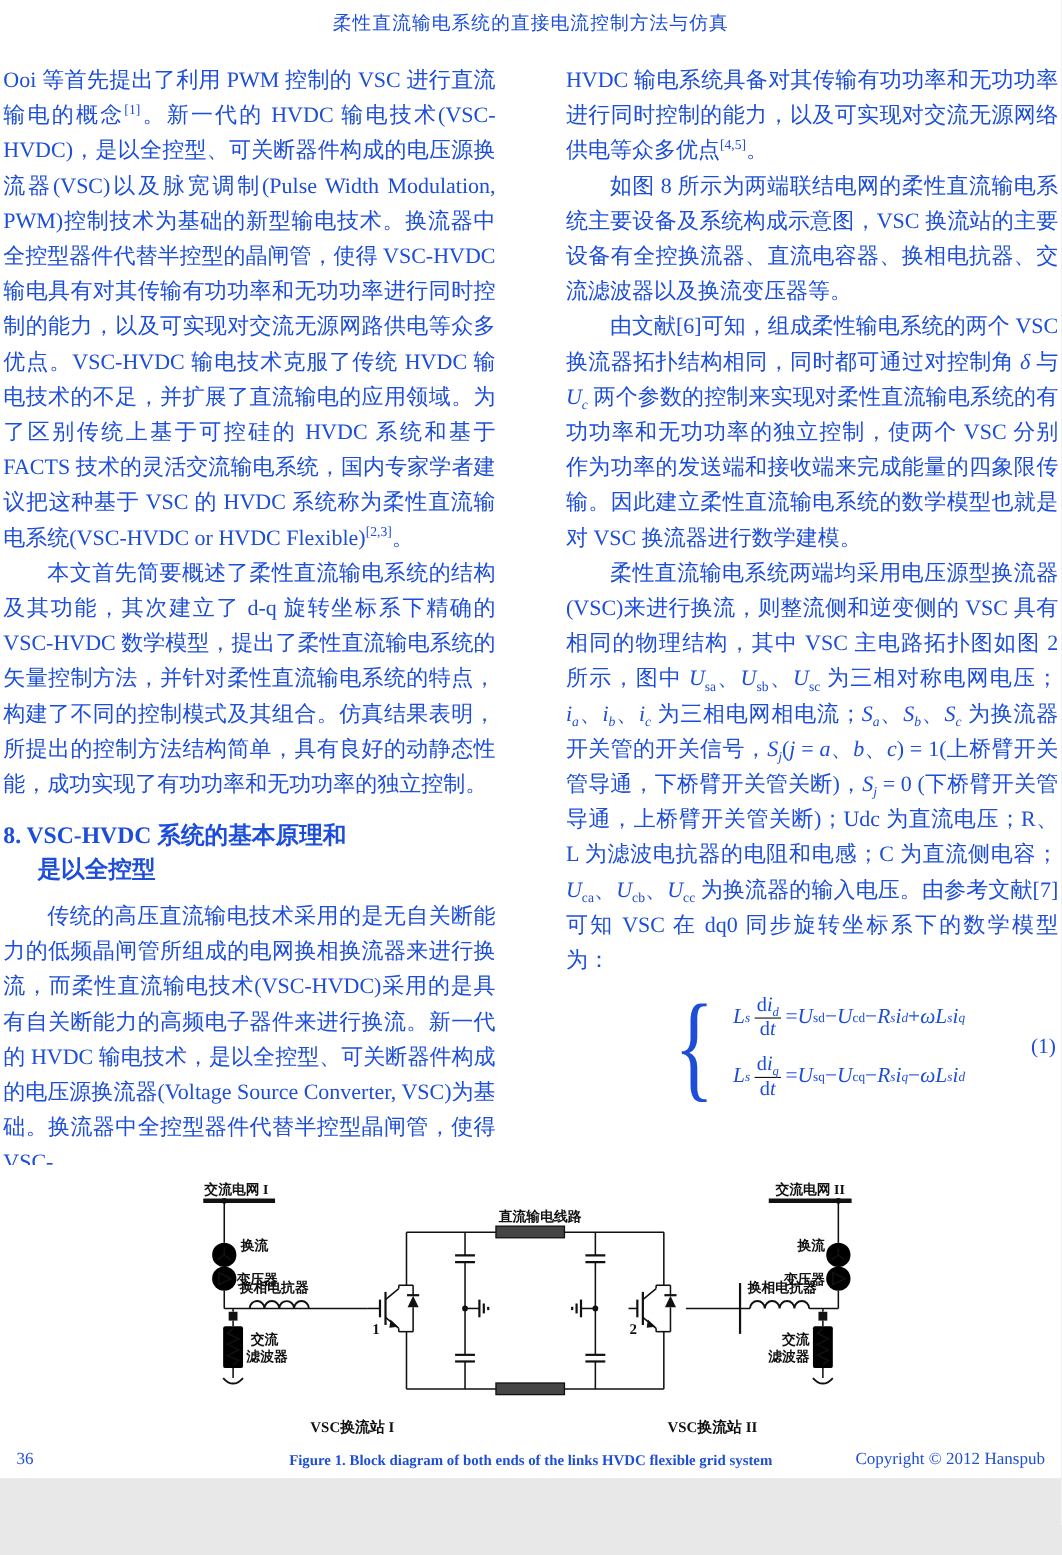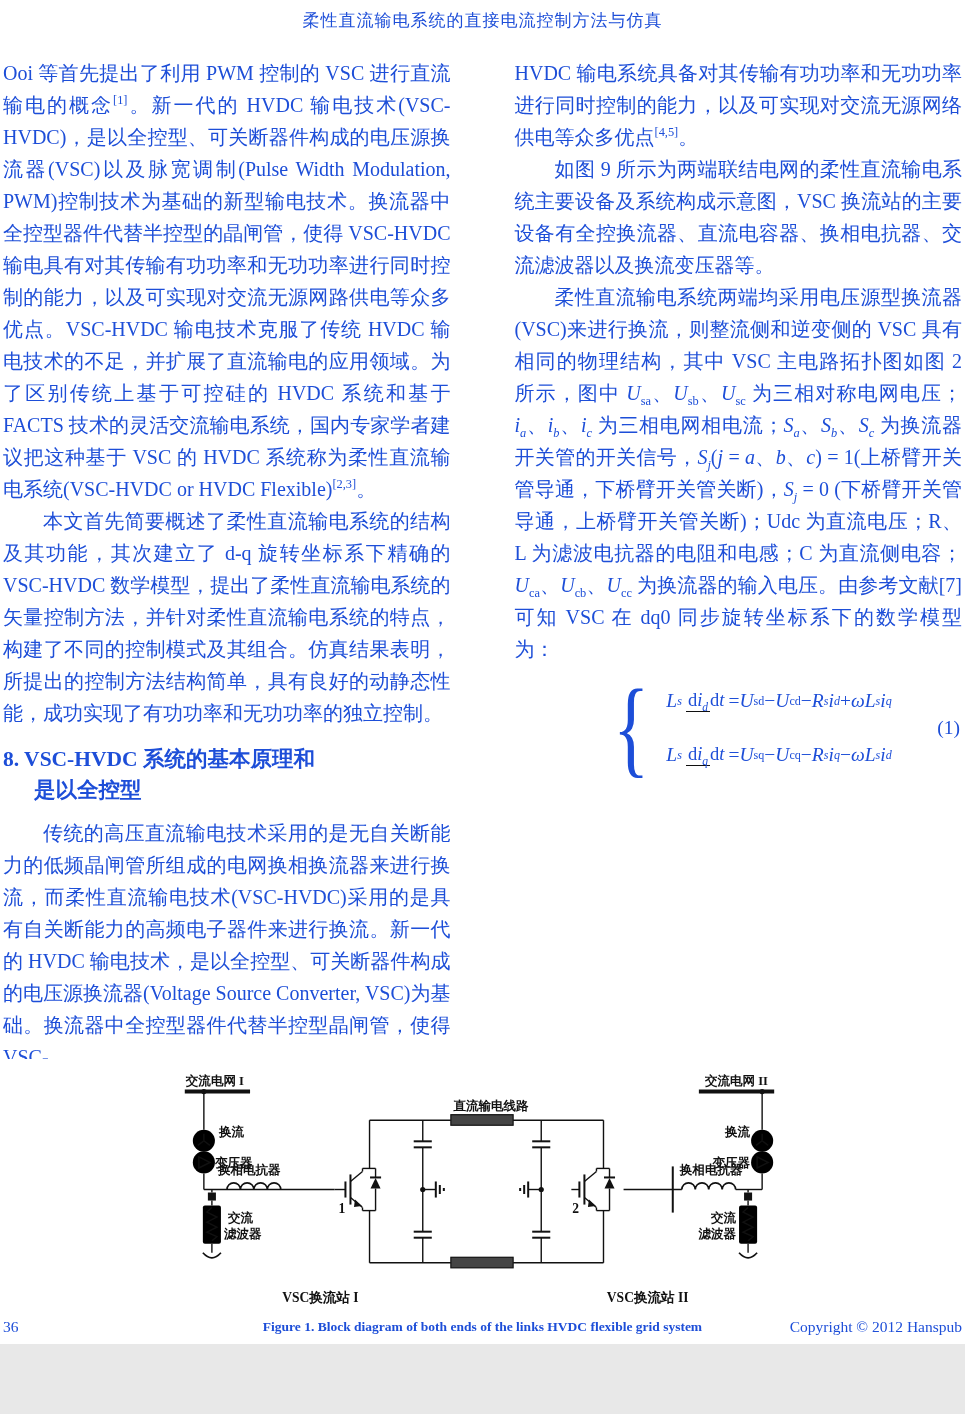--- a/index.html
+++ b/index.html
@@ -19,28 +19,28 @@
   .col p.noindent{text-indent:0;}
   sup{font-size:0.62em;line-height:0;vertical-align:super;}
   sub{font-size:0.62em;line-height:0;vertical-align:sub;}
   .section-heading{font-weight:bold;font-size:21.5px;line-height:31px;margin:15px 0 11px 0;}
   .section-heading .h-line2{padding-left:31px;}
   .equation{position:relative;display:flex;align-items:center;margin:4px 0 4px 98px;height:118px;}
   .brace{font-size:108px;line-height:0.8;font-weight:400;transform:scaleX(.7);transform-origin:left center;}
   .eq-lines{display:flex;flex-direction:column;justify-content:center;margin-left:2px;}
   .eq-line{font-size:19.5px;height:54px;display:flex;align-items:center;white-space:nowrap;}
   .eq-num{position:absolute;right:2px;top:50%;transform:translateY(-50%);font-size:19.5px;}
-  .frac{display:inline-flex;flex-direction:row;text-align:center;vertical-align:middle;margin:0 4px;line-height:1.12;font-size:0.95em;}
+  .frac{display:inline-flex;flex-direction:column;text-align:center;vertical-align:middle;margin:0 4px;line-height:1.12;font-size:0.95em;}
   .frac .num{border-bottom:1.4px solid #101010;padding:0 2px;display:block;}
   .frac .den{display:block;}
   .figure-wrap{width:604px;margin:6px auto 0 auto;}
   .caption-en{font-weight:bold;font-size:13.5px;text-align:center;margin-top:4px;font-family:"Liberation Serif",serif;}
   .caption-zh{font-weight:bold;font-size:14.5px;text-align:center;margin-top:5px;}
   .footer-rule{position:absolute;left:0;right:0;top:1371px;border-top:1.4px solid #3a3a3a;}
-  .footer{position:absolute;left:0;right:0;bottom:8px;padding:0 3px;display:flex;justify-content:space-between;font-size:15.5px;}
+  .footer{position:absolute;left:0;right:0;bottom:8px;padding:0 15px;display:flex;justify-content:space-between;font-size:15.5px;}
   
   .fig line,.fig path,.fig polyline{stroke:#111;fill:none;}
   .fig .wire{stroke-width:1.4;}
   .fig .thick{stroke-width:4;}
   .fig .dashbox{stroke-width:2.2;stroke-dasharray:8,5;fill:none;}
   .fig .dashbox-small{stroke-width:2;stroke-dasharray:6,3.5;fill:none;}
   .fig .comp{stroke-width:1.7;}
   .fig .plate{stroke-width:2;}
   .fig .dot{fill:#111;stroke:none;}
   .fig .solid{fill:#111;stroke:none;}
@@ -63,21 +63,22 @@
       <p>本文首先简要概述了柔性直流输电系统的结构及其功能，其次建立了 d-q 旋转坐标系下精确的 VSC-HVDC 数学模型，提出了柔性直流输电系统的矢量控制方法，并针对柔性直流输电系统的特点，构建了不同的控制模式及其组合。仿真结果表明，所提出的控制方法结构简单，具有良好的动静态性能，成功实现了有功功率和无功功率的独立控制。</p>
       <div class="section-heading">
         <div class="h-line1">8. VSC-HVDC 系统的基本原理和</div>
         <div class="h-line2">是以全控型</div>
       </div>
       <p>传统的高压直流输电技术采用的是无自关断能力的低频晶闸管所组成的电网换相换流器来进行换流，而柔性直流输电技术(VSC-HVDC)采用的是具有自关断能力的高频电子器件来进行换流。新一代的 HVDC 输电技术，是以全控型、可关断器件构成的电压源换流器(Voltage Source Converter, VSC)为基础。换流器中全控型器件代替半控型晶闸管，使得 VSC-</p>
     </div>
 
     <div class="col">
       <p class="noindent">HVDC 输电系统具备对其传输有功功率和无功功率进行同时控制的能力，以及可实现对交流无源网络供电等众多优点<sup>[4,5]</sup>。</p>
-      <p>如图 9 所示为两端联结电网的柔性直流输电系统主要设备及系统构成示意图，VSC 换流站的主要设备有全控换流器、直流电容器、换相电抗器、交流滤波器以及换流变压器等。</p>
+      <p>如图 8 所示为两端联结电网的柔性直流输电系统主要设备及系统构成示意图，VSC 换流站的主要设备有全控换流器、直流电容器、换相电抗器、交流滤波器以及换流变压器等。</p>
+      <p>由文献[6]可知，组成柔性输电系统的两个 VSC 换流器拓扑结构相同，同时都可通过对控制角 <i>δ</i> 与 <i>U</i><sub><i>c</i></sub> 两个参数的控制来实现对柔性直流输电系统的有功功率和无功功率的独立控制，使两个 VSC 分别作为功率的发送端和接收端来完成能量的四象限传输。因此建立柔性直流输电系统的数学模型也就是对 VSC 换流器进行数学建模。</p>
       <p>柔性直流输电系统两端均采用电压源型换流器(VSC)来进行换流，则整流侧和逆变侧的 VSC 具有相同的物理结构，其中 VSC 主电路拓扑图如图 2 所示，图中 <i>U</i><sub>sa</sub>、<i>U</i><sub>sb</sub>、<i>U</i><sub>sc</sub> 为三相对称电网电压；<i>i</i><sub><i>a</i></sub>、<i>i</i><sub><i>b</i></sub>、<i>i</i><sub><i>c</i></sub> 为三相电网相电流；<i>S</i><sub><i>a</i></sub>、<i>S</i><sub><i>b</i></sub>、<i>S</i><sub><i>c</i></sub> 为换流器开关管的开关信号，<i>S</i><sub><i>j</i></sub>(<i>j</i> = <i>a</i>、<i>b</i>、<i>c</i>) = 1(上桥臂开关管导通，下桥臂开关管关断)，<i>S</i><sub><i>j</i></sub> = 0 (下桥臂开关管导通，上桥臂开关管关断)；Udc 为直流电压；R、L 为滤波电抗器的电阻和电感；C 为直流侧电容；<i>U</i><sub>ca</sub>、<i>U</i><sub>cb</sub>、<i>U</i><sub>cc</sub> 为换流器的输入电压。由参考文献[7]可知 VSC 在 dq0 同步旋转坐标系下的数学模型为：</p>
       <div class="equation">
         <span class="brace">{</span>
         <div class="eq-lines">
           <div class="eq-line"><i>L</i><sub><i>s</i></sub><span class="frac">
                 <span class="num">d<i>i</i><sub><i>d</i></sub></span>
                 <span class="den">d<i>t</i></span>
               </span> = <i>U</i><sub>sd</sub> − <i>U</i><sub>cd</sub> − <i>R</i><sub><i>s</i></sub><i>i</i><sub><i>d</i></sub> + <i>ωL</i><sub><i>s</i></sub><i>i</i><sub><i>q</i></sub></div>
           <div class="eq-line"><i>L</i><sub><i>s</i></sub><span class="frac">
                 <span class="num">d<i>i</i><sub><i>q</i></sub></span>

